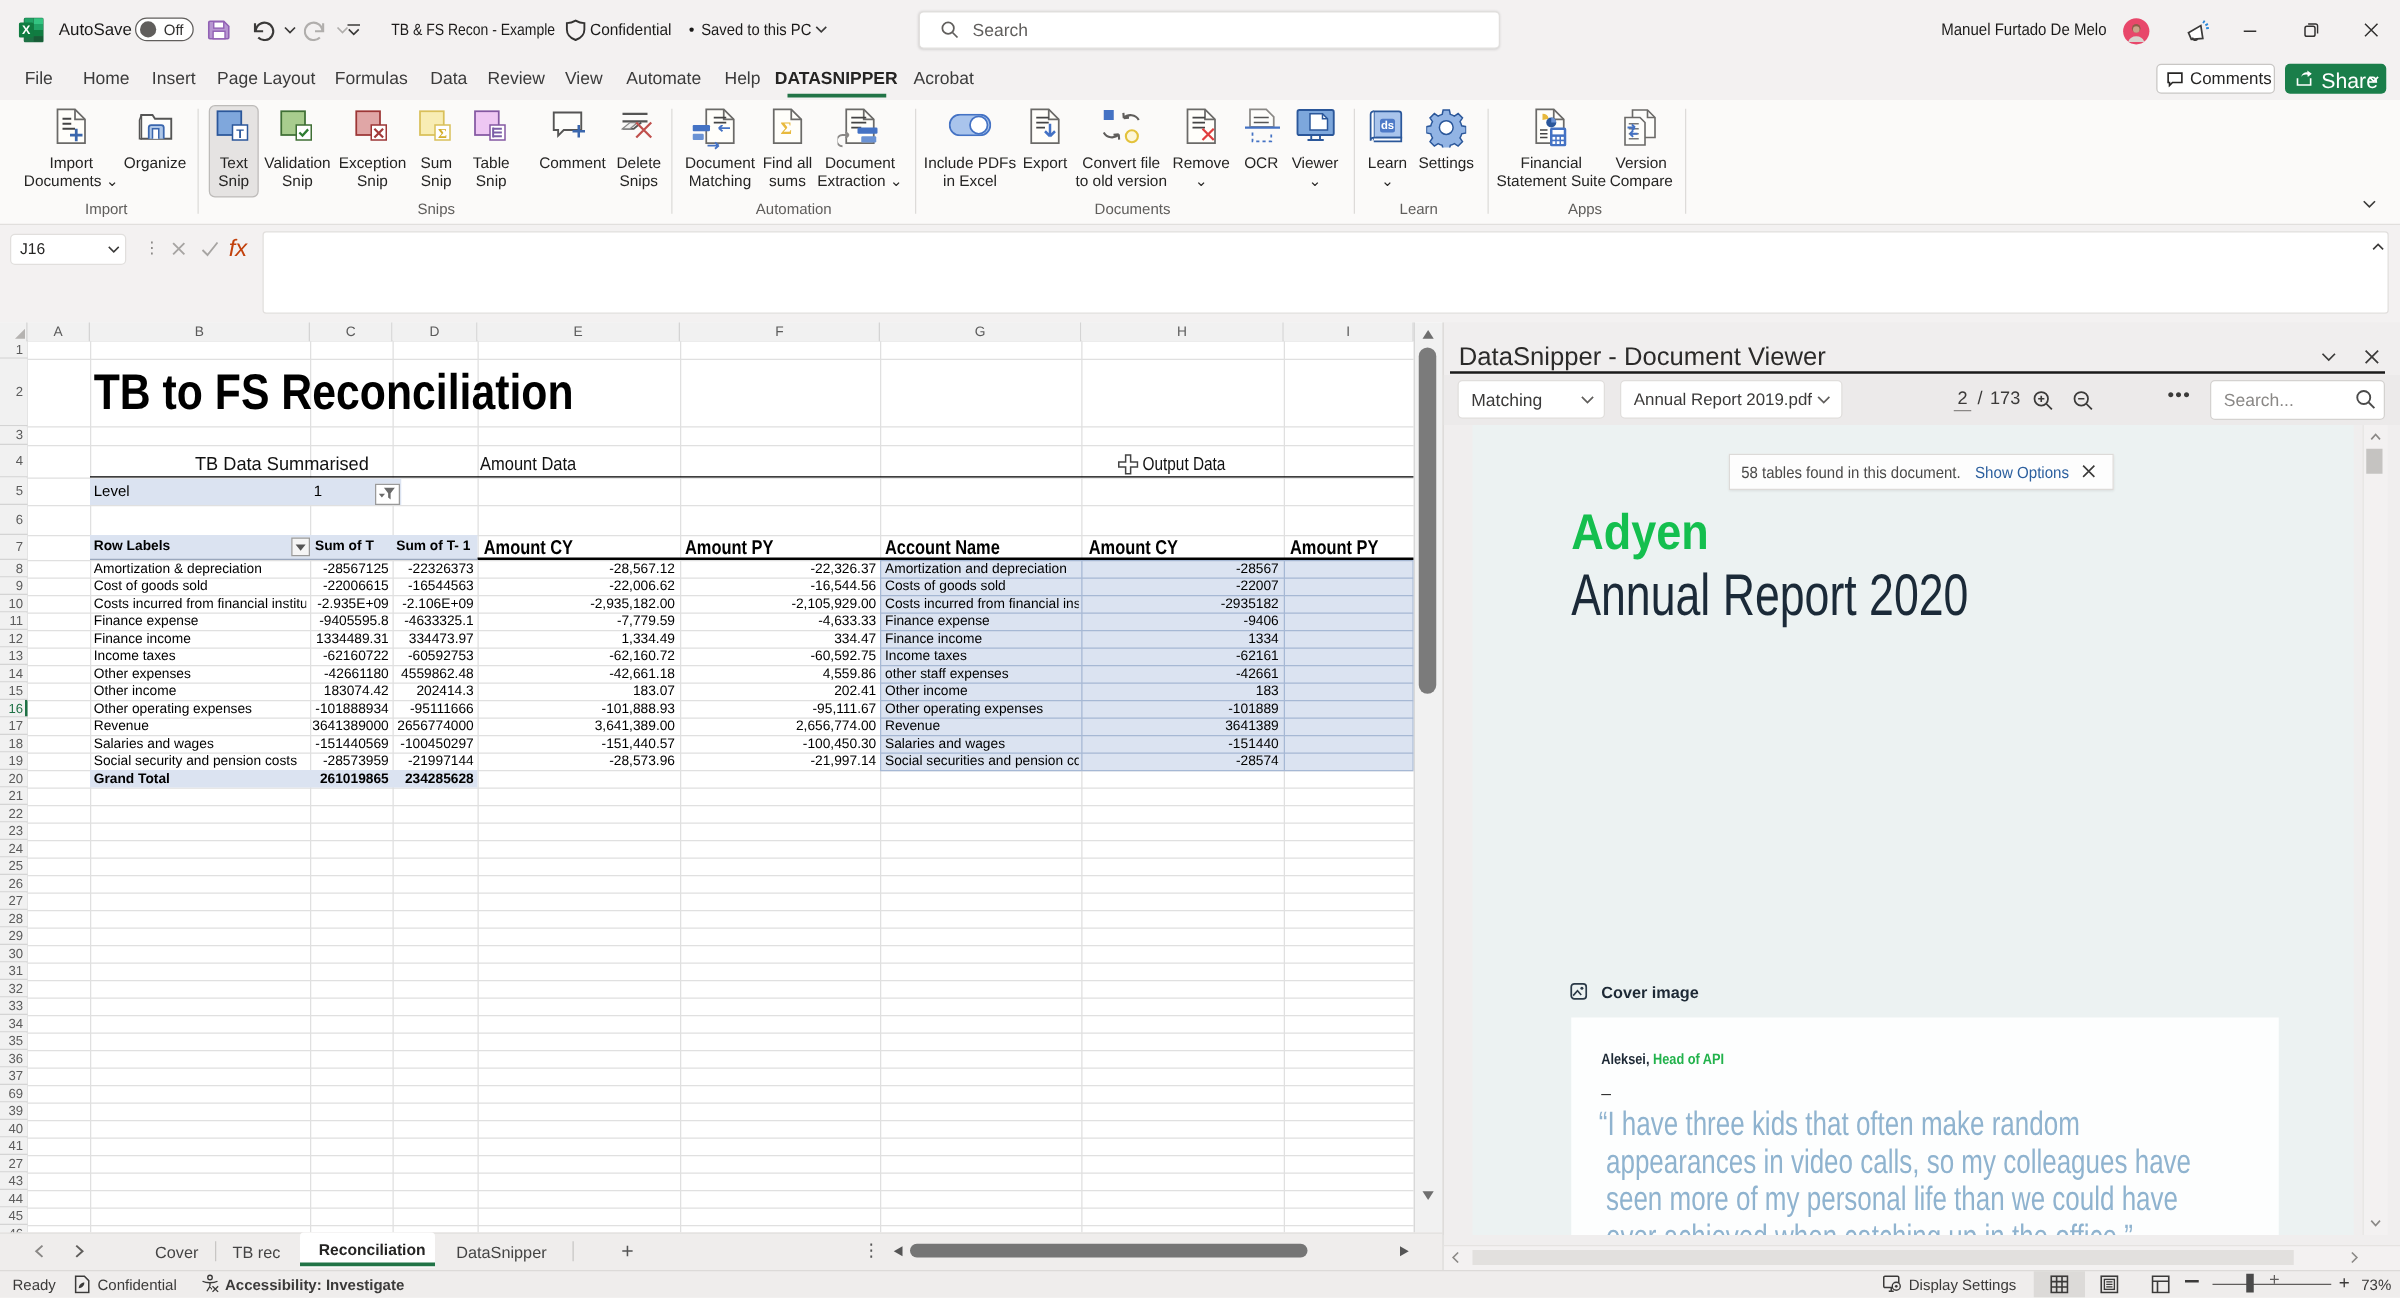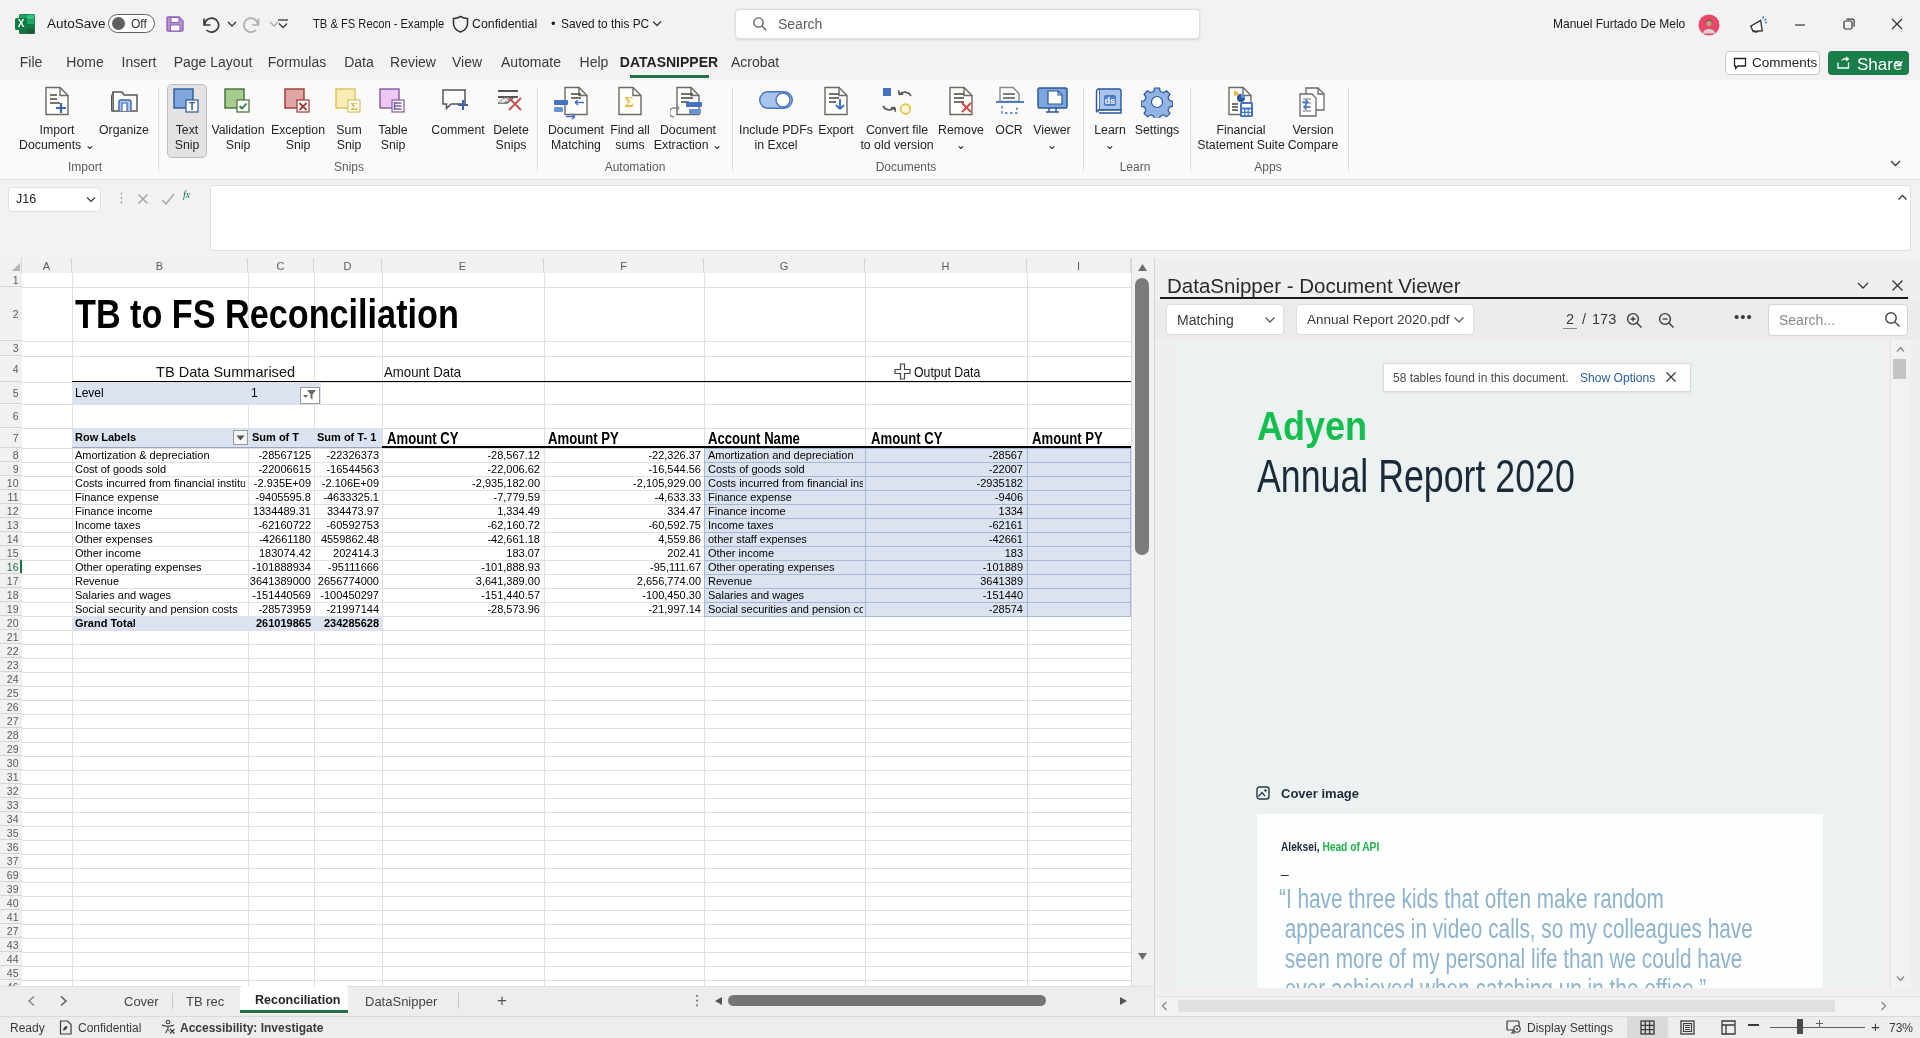--- a/index.html
+++ b/index.html
@@ -311,21 +311,21 @@
 <svg class="abs" style="left:86px;top:196px" width="10" height="8" viewBox="0 0 10 8">
     <path d="M1 1.5 l4 4 4-4" fill="none" stroke="#3b3a39" stroke-width="1.2"></path>
   </svg>
 <div class="abs" style="left:115px;top:190px;font-size:13px;color:#8a8886;letter-spacing:0">⋮</div>
 <svg class="abs" style="left:136px;top:192px" width="14" height="14" viewBox="0 0 14 14">
     <path d="M2.5 2.5 l9 9 M11.5 2.5 l-9 9" stroke="#a7a5a3" stroke-width="1.5"></path>
   </svg>
 <svg class="abs" style="left:160px;top:192px" width="16" height="14" viewBox="0 0 16 14">
     <path d="M2 8 l4 4 8-10" fill="none" stroke="#a7a5a3" stroke-width="1.5"></path>
   </svg>
-<div class="abs" style="left:183px;top:189px;font-size:10px;color:#15803d;font-style:italic;font-family:Liberation Serif, serif"><i>f</i>x</div>
+<div class="abs" style="left:183px;top:189px;font-size:19px;color:#c2410c;font-style:italic;font-family:Liberation Sans, sans-serif"><i>f</i>x</div>
 <div class="abs" style="left:210px;top:185px;width:1701px;height:66px;background:#fff;border:1px solid #e1dfdd;border-radius:3px"></div>
 <svg class="abs" style="left:1897px;top:193px" width="11" height="9" viewBox="0 0 11 9">
     <path d="M1.5 6.5 l4-4 4 4" fill="none" stroke="#3b3a39" stroke-width="1.3"></path>
   </svg>
 <div class="abs" style="left:0;top:258px;width:1154px;height:728px;background:#fff"></div>
 <div class="abs" style="left:0;top:258px;width:1131px;height:15px;background:#f1f1f1;border-bottom:1px solid #b5b5b5"></div>
 <div class="chc" style="left:22px;width:50px">A</div>
 <div class="chc" style="left:72px;width:176px">B</div>
 <div class="chc" style="left:248px;width:66px">C</div>
 <div class="chc" style="left:314px;width:68px">D</div>
@@ -751,21 +751,21 @@
     <path d="M1.5 1.5 l10 10 M11.5 1.5 l-10 10" stroke="#3b3a39" stroke-width="1.4"></path>
   </svg>
 <div class="abs" style="left:1160px;top:297px;width:748px;height:2.4px;background:#1a1a1a"></div>
 <div class="abs" style="left:1155px;top:300px;width:765px;height:40px;background:#eceaea"></div>
 <div class="abs" style="left:1166px;top:304px;width:118px;height:31px;background:#fff;border:1px solid #e0dedc;border-radius:4px"></div>
 <div class="abs" style="left:1177px;top:312px;font-size:14px;color:#3b3a39">Matching</div>
 <svg class="abs" style="left:1264px;top:316px" width="12" height="9" viewBox="0 0 12 9">
     <path d="M1.5 1.5 l4.5 4.5 4.5-4.5" fill="none" stroke="#605e5c" stroke-width="1.4"></path>
   </svg>
 <div class="abs" style="left:1296px;top:304px;width:178px;height:31px;background:#fff;border:1px solid #e0dedc;border-radius:4px"></div>
-<div class="abs" style="left:1307px;top:312px;font-size:13.5px;color:#3b3a39;white-space:nowrap">Annual Report 2020.pdf</div>
+<div class="abs" style="left:1307px;top:312px;font-size:13.5px;color:#3b3a39;white-space:nowrap">Annual Report 2019.pdf</div>
 <svg class="abs" style="left:1453px;top:316px" width="12" height="9" viewBox="0 0 12 9">
     <path d="M1.5 1.5 l4.5 4.5 4.5-4.5" fill="none" stroke="#605e5c" stroke-width="1.4"></path>
   </svg>
 <div class="abs" style="left:1566px;top:311px;font-size:14.5px;color:#3b3a39">2</div>
 <div class="abs" style="left:1563px;top:328px;width:14px;height:1px;background:#8a8886"></div>
 <div class="abs" style="left:1582px;top:311px;font-size:14.5px;color:#3b3a39">/</div>
 <div class="abs" style="left:1592px;top:311px;font-size:14.5px;color:#3b3a39">173</div>
 <svg class="abs" style="left:1626px;top:312px" width="17" height="17" viewBox="0 0 17 17">
     <circle cx="7" cy="7" r="5.4" fill="none" stroke="#3b3a39" stroke-width="1.4"></circle>
     <path d="M11 11 l4.5 4.5" stroke="#3b3a39" stroke-width="1.4"></path>

